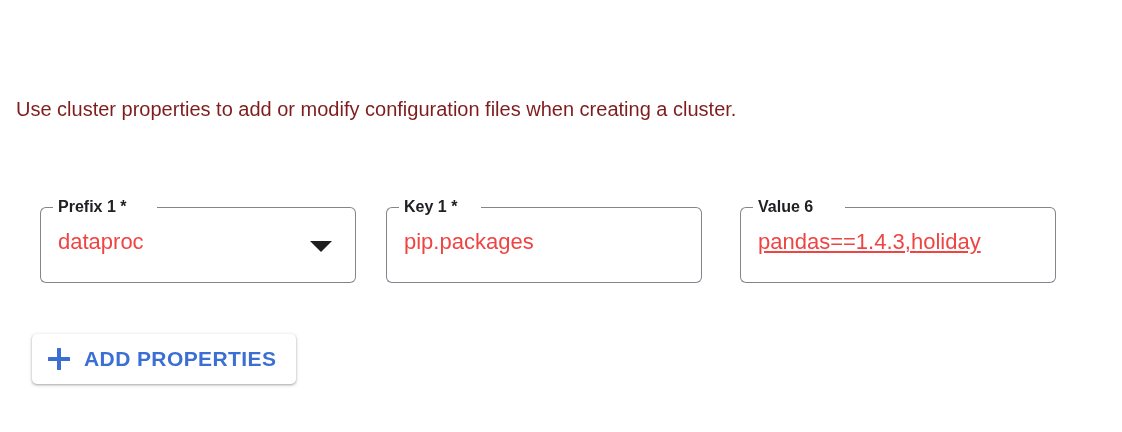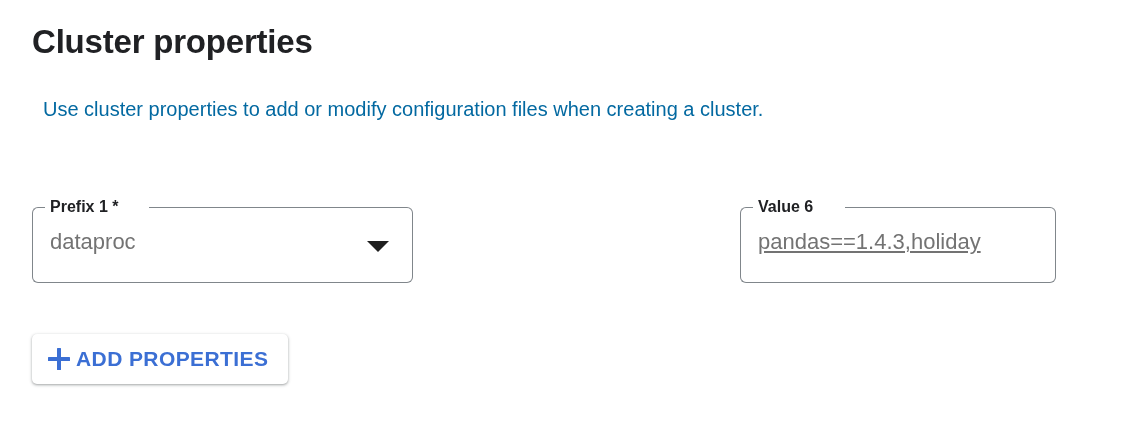--- a/index.html
+++ b/index.html
@@ -31,45 +31,45 @@
     font-size: 33px;
     line-height: 44px;
     font-weight: 700;
     color: #202124;
     letter-spacing: -0.2px;
     white-space: nowrap;
   }
 
   .page-description {
     position: absolute;
-    left: 43px;
+    left: 16px;
     top: 95px;
     font-size: 20px;
     line-height: 28px;
     font-weight: 400;
-    color: #0369a1;
+    color: #7f1d1d;
     white-space: nowrap;
   }
 
   
   .fields-row {
     position: absolute;
     left: 32px;
     top: 197px;
     width: 1060px;
     height: 90px;
   }
 
   .field {
     position: absolute;
     top: 0;
     height: 86px;
     box-sizing: border-box;
   }
-  .field.prefix { left: 0px;   width: 381px; }
+  .field.prefix { left: 8px;   width: 316px; }
   .field.key    { left: 354px; width: 316px; }
   .field.value  { left: 708px; width: 316px; }
 
   
   .field-outline {
     position: absolute;
     left: 0;
     top: 10px;
     right: 0;
     bottom: 0;
@@ -113,21 +113,21 @@
 
   .field-value {
     position: absolute;
     left: 18px;
     top: 28px;
     right: 16px;
     height: 34px;
     line-height: 34px;
     font-size: 22px;
     font-weight: 400;
-    color: #737373;
+    color: #ef4444;
     white-space: nowrap;
     overflow: hidden;
     background: transparent;
     border: none;
     outline: none;
     padding: 0;
     font-family: "Liberation Sans", sans-serif;
   }
   .field.prefix .field-value { right: 48px; }
   .field.value  .field-value { right: 4px; text-decoration: underline; }
@@ -145,21 +145,21 @@
 
   
   .add-button {
     position: absolute;
     left: 32px;
     top: 334px;
     height: 50px;
     padding: 0 20px 0 16px;
     display: flex;
     align-items: center;
-    gap: 6px;
+    gap: 14px;
     background: #ffffff;
     border: none;
     border-radius: 5px;
     box-shadow: 0 1px 2px 0 rgba(60,64,67,0.30),
                 0 1px 3px 1px rgba(60,64,67,0.15);
     cursor: pointer;
     font-family: "Liberation Sans", sans-serif;
   }
   .plus-icon {
     position: relative;
@@ -189,37 +189,45 @@
     color: #3b6fd4;
     letter-spacing: 0.4px;
     white-space: nowrap;
   }
 </style>
 </head>
 <body>
 
 <div class="page">
 
-  <div class="page-title">Cluster properties</div>
 
   <div class="page-description">Use cluster properties to add or modify configuration files when creating a cluster.</div>
 
   <div class="fields-row">
 
     <div class="field prefix">
       <div class="field-outline">
         <div class="outline-left"></div>
         <div class="outline-notch" style="width:104px"></div>
         <div class="outline-right"></div>
       </div>
       <div class="field-label">Prefix 1 *</div>
       <div class="field-value">dataproc</div>
       <div class="dropdown-arrow"></div>
     </div>
 
+    <div class="field key">
+      <div class="field-outline">
+        <div class="outline-left"></div>
+        <div class="outline-notch" style="width:82px"></div>
+        <div class="outline-right"></div>
+      </div>
+      <div class="field-label">Key 1 *</div>
+      <div class="field-value">pip.packages</div>
+    </div>
 
     <div class="field value">
       <div class="field-outline">
         <div class="outline-left"></div>
         <div class="outline-notch" style="width:92px"></div>
         <div class="outline-right"></div>
       </div>
       <div class="field-label">Value 6</div>
       <div class="field-value">pandas==1.4.3,holiday</div>
     </div>

